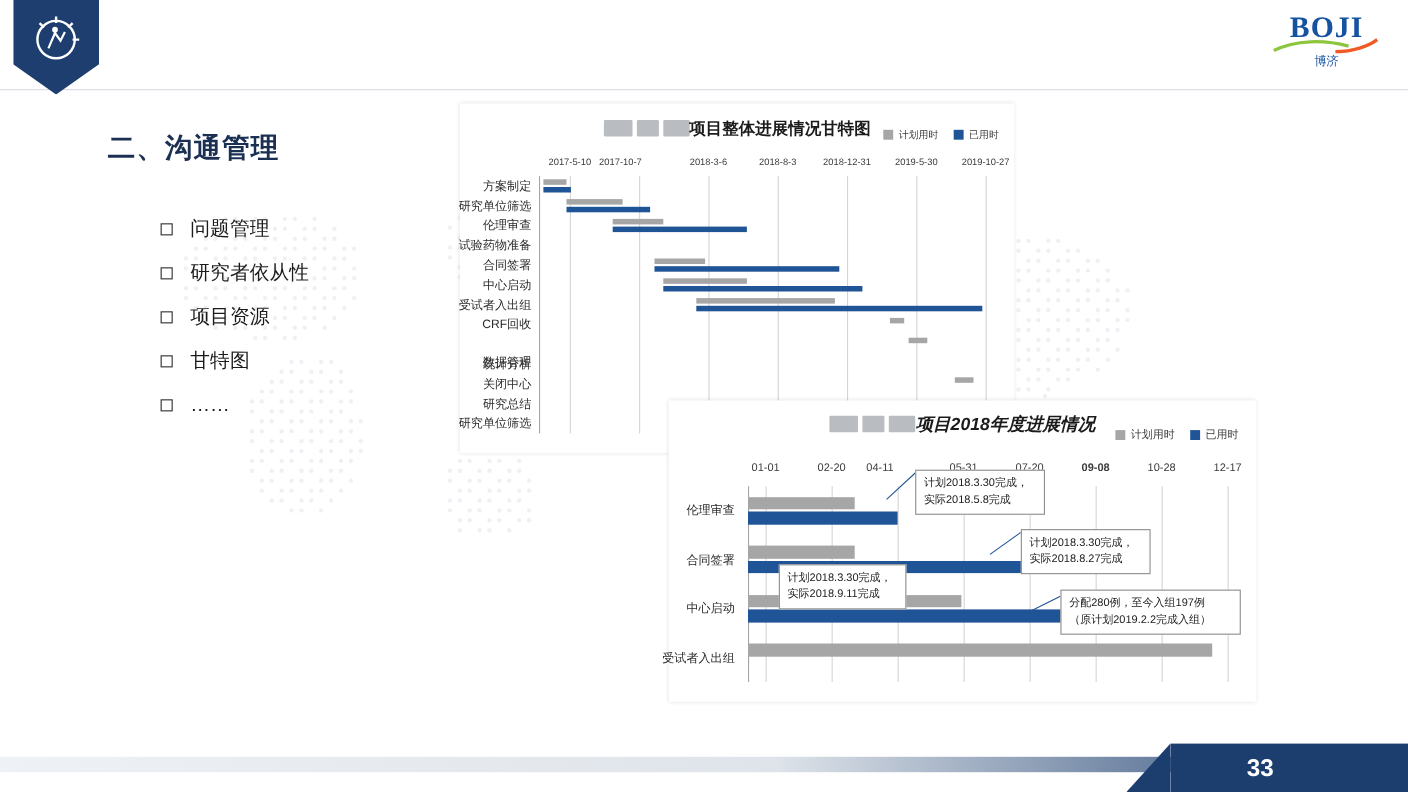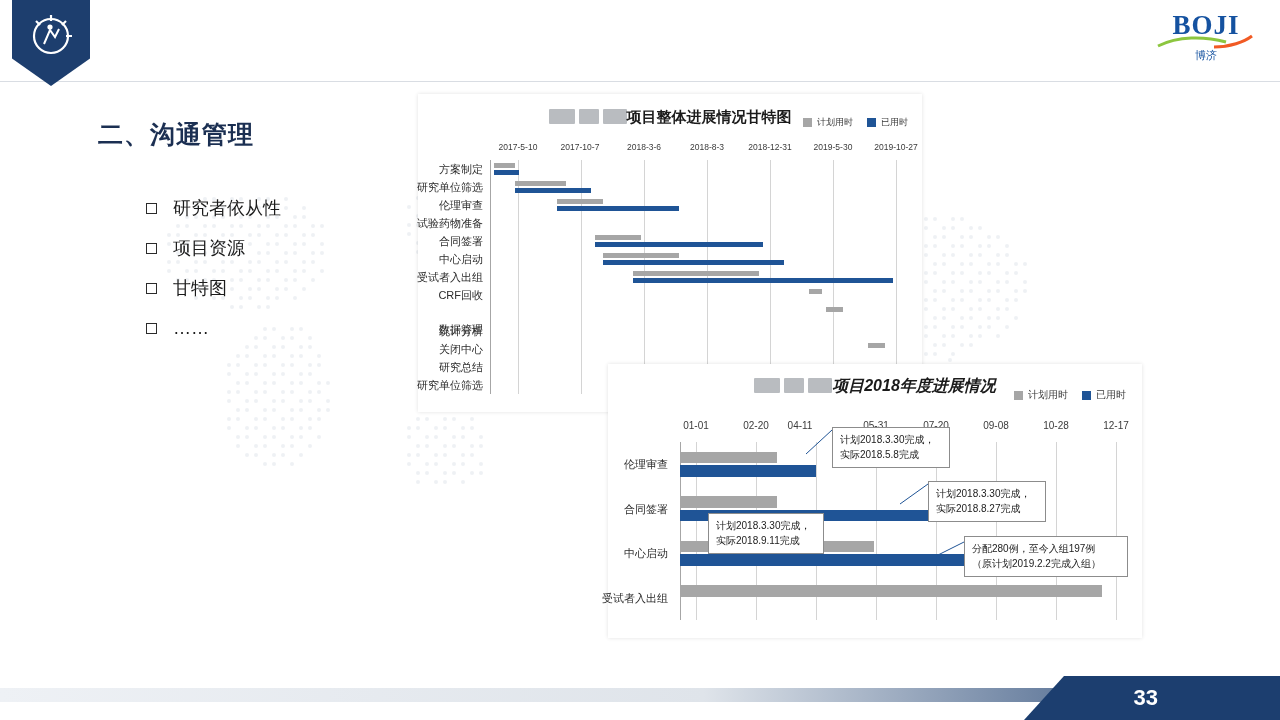--- a/index.html
+++ b/index.html
@@ -1479,20 +1479,24 @@
     </svg>
     <div class="logo-sub">博济</div>
   </div>
 </div>
 
 <div class="section-title">二、沟通管理</div>
 
 <div class="bullets">
   <div class="bullet-row">
     <span class="bullet-mark"></span>
+    <span class="bullet-label">问题管理</span>
+  </div>
+  <div class="bullet-row">
+    <span class="bullet-mark"></span>
     <span class="bullet-label">研究者依从性</span>
   </div>
   <div class="bullet-row">
     <span class="bullet-mark"></span>
     <span class="bullet-label">项目资源</span>
   </div>
   <div class="bullet-row">
     <span class="bullet-mark"></span>
     <span class="bullet-label">甘特图</span>
   </div>
@@ -1512,21 +1516,21 @@
       <span class="legend-text">计划用时</span>
     </span>
     <span class="legend-item">
       <span class="legend-swatch" style="background:#1f5496"></span>
       <span class="legend-text">已用时</span>
     </span>
   </div>
   <div class="plot" id="plot1">
       <div class="tick-label" style="left:28px; top:0px;">2017-5-10</div>
       <div class="grid-line" style="left:28px; top:18px; height:234px;"></div>
-      <div class="tick-label" style="left:90px; top:0px;">2017-10-7</div>
+      <div class="tick-label" style="left:74px; top:0px;">2017-10-7</div>
       <div class="grid-line" style="left:91px; top:18px; height:234px;"></div>
       <div class="tick-label" style="left:154px; top:0px;">2018-3-6</div>
       <div class="grid-line" style="left:154px; top:18px; height:234px;"></div>
       <div class="tick-label" style="left:217px; top:0px;">2018-8-3</div>
       <div class="grid-line" style="left:217px; top:18px; height:234px;"></div>
       <div class="tick-label" style="left:280px; top:0px;">2018-12-31</div>
       <div class="grid-line" style="left:280px; top:18px; height:234px;"></div>
       <div class="tick-label" style="left:343px; top:0px;">2019-5-30</div>
       <div class="grid-line" style="left:343px; top:18px; height:234px;"></div>
       <div class="tick-label" style="left:406px; top:0px;">2019-10-27</div>
@@ -1581,21 +1585,21 @@
       <div class="tick-label" style="left:16px; top:0px;">01-01</div>
       <div class="grid-line" style="left:16px; top:22px; height:178px;"></div>
       <div class="tick-label" style="left:76px; top:0px;">02-20</div>
       <div class="grid-line" style="left:76px; top:22px; height:178px;"></div>
       <div class="tick-label" style="left:120px; top:0px;">04-11</div>
       <div class="grid-line" style="left:136px; top:22px; height:178px;"></div>
       <div class="tick-label" style="left:196px; top:0px;">05-31</div>
       <div class="grid-line" style="left:196px; top:22px; height:178px;"></div>
       <div class="tick-label" style="left:256px; top:0px;">07-20</div>
       <div class="grid-line" style="left:256px; top:22px; height:178px;"></div>
-      <div class="tick-label" style="left:316px; top:0px;">09-08</div>
+      <div class="tick-label" style="left:316px; top:0px;font-weight:bold;">09-08</div>
       <div class="grid-line" style="left:316px; top:22px; height:178px;"></div>
       <div class="tick-label" style="left:376px; top:0px;">10-28</div>
       <div class="grid-line" style="left:376px; top:22px; height:178px;"></div>
       <div class="tick-label" style="left:436px; top:0px;">12-17</div>
       <div class="grid-line" style="left:436px; top:22px; height:178px;"></div>
       <div style="position:absolute;left:0;top:22px;width:1px;height:178px;background:#a6a6a6"></div>
       <div class="row-label" style="top:44.25px;">伦理审查</div>
       <div class="bar plan" style="left:0px; top:31.68px; width:96.8px; height:11.57px;"></div>
       <div class="bar actual" style="left:0px; top:45.25px; width:136.4px; height:11.57px;"></div>
       <div class="row-label" style="top:88.75px;">合同签署</div>

